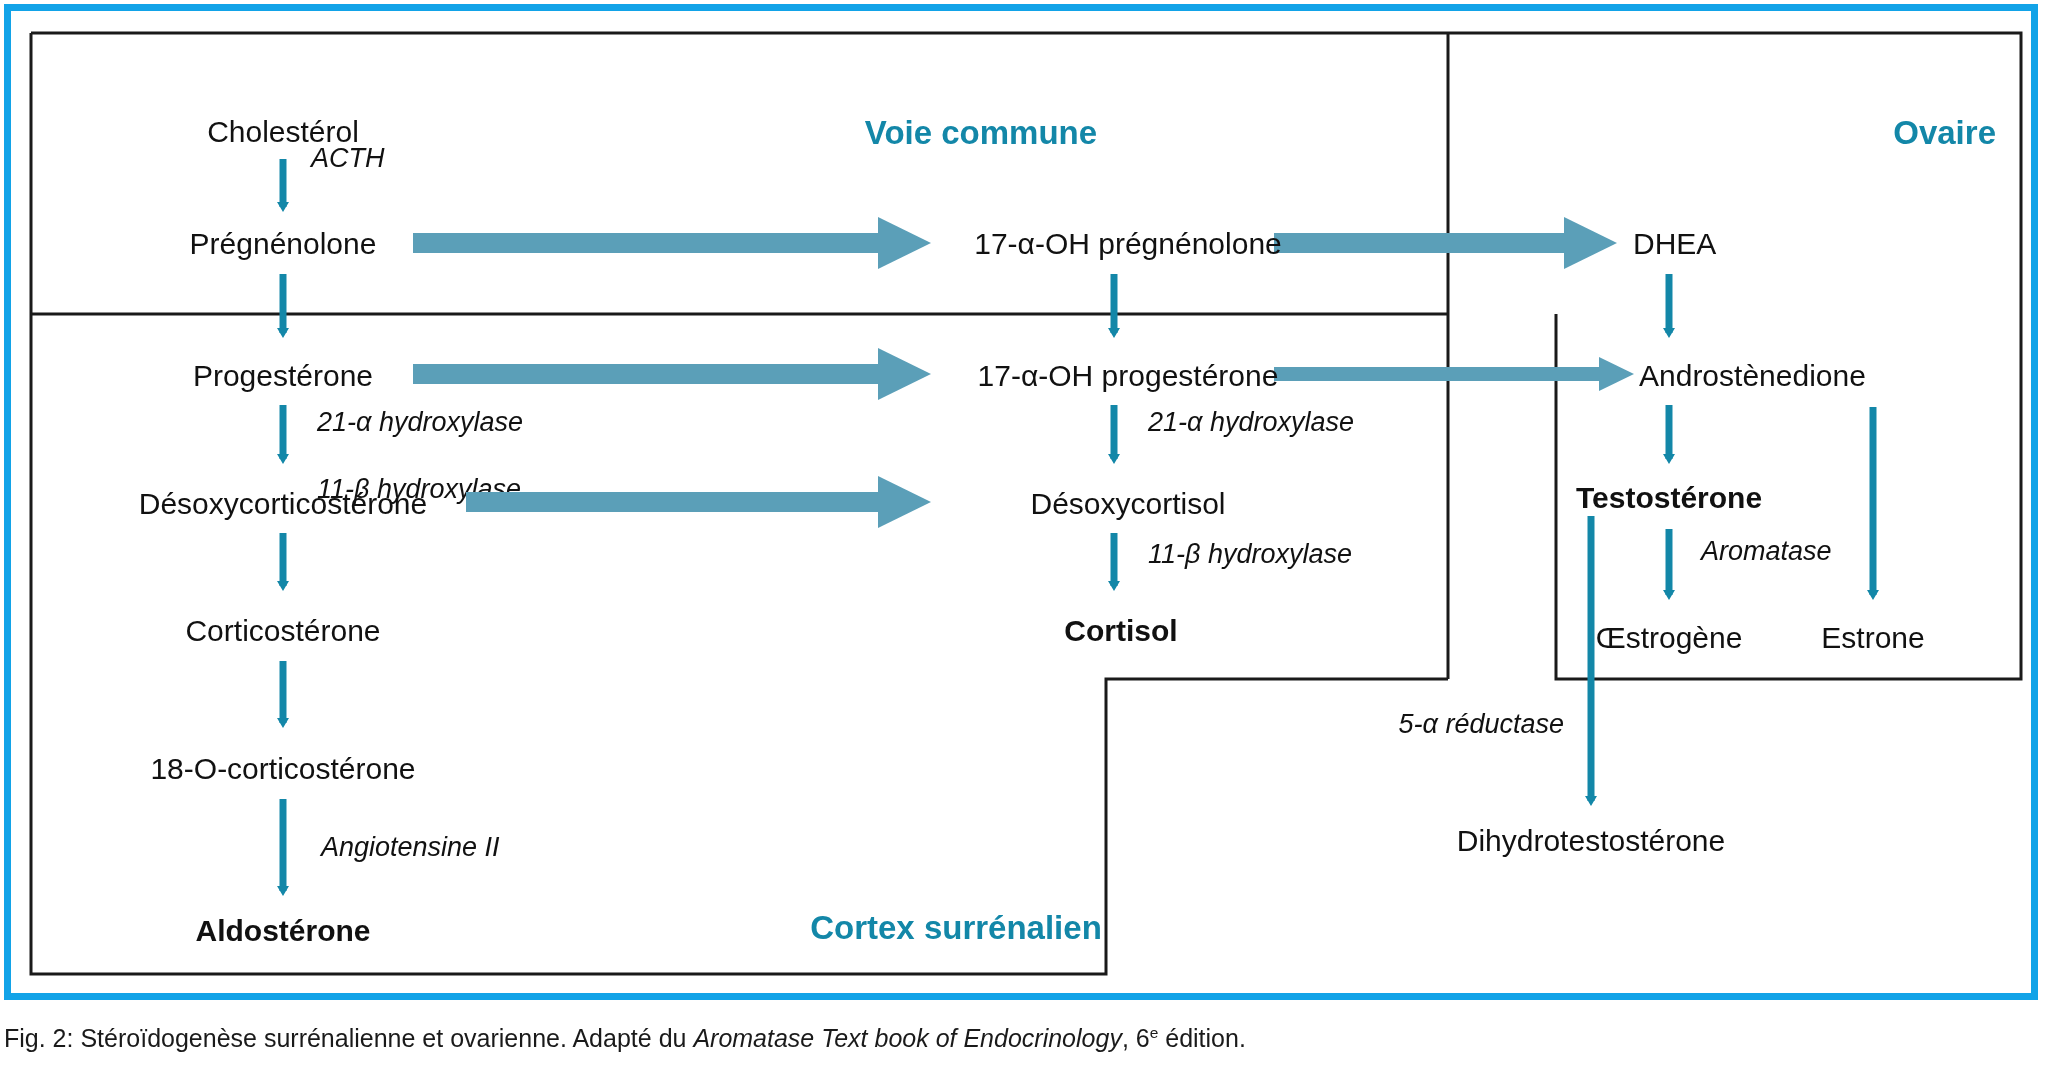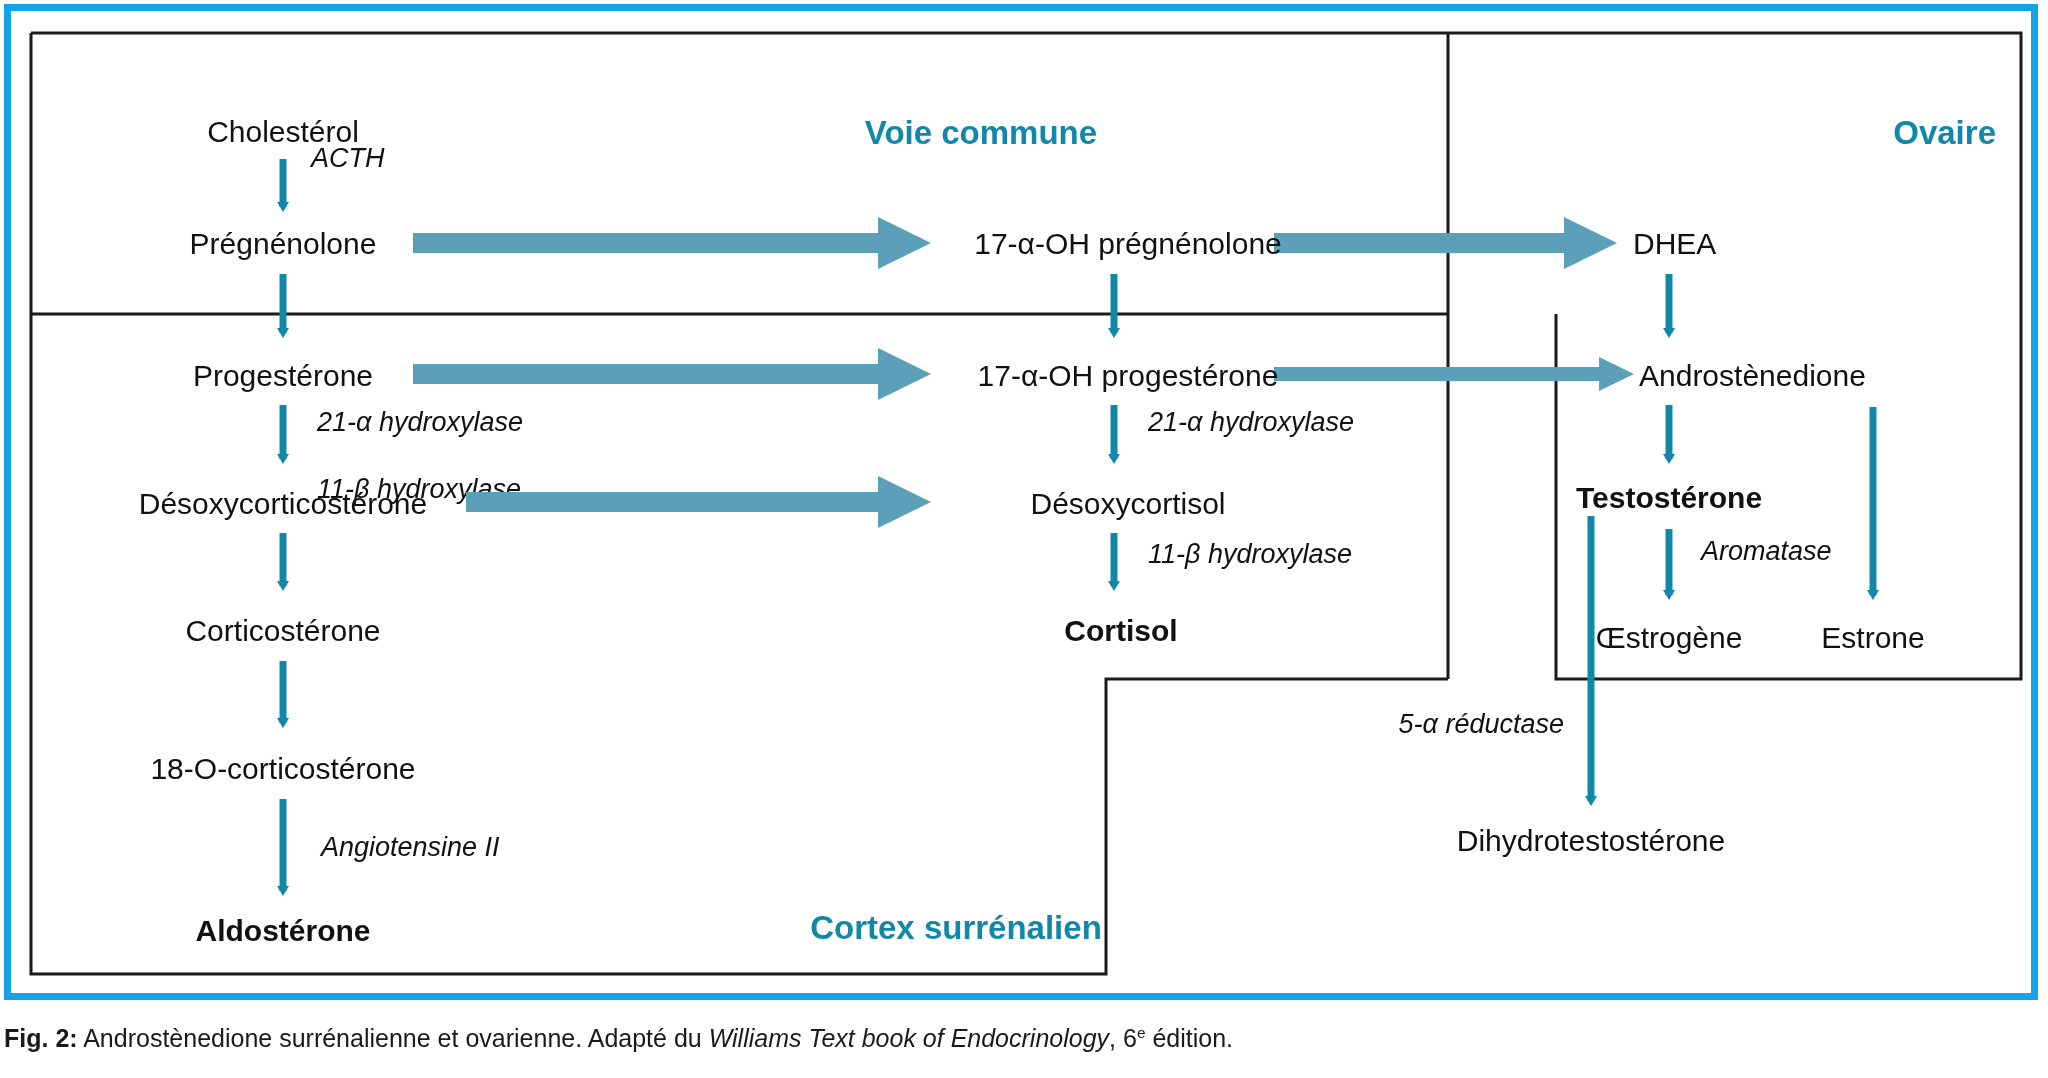--- a/index.html
+++ b/index.html
@@ -62,21 +62,21 @@
   #caption {
     position: absolute;
     left: 4px;
     top: 1024px;
     width: 2034px;
     font-family: "Liberation Sans", sans-serif;
     font-size: 25px;
     color: #1a1a1a;
     white-space: nowrap;
   }
-  #caption .fig-label { font-weight: bold; }
+  #caption .fig-label { font-weight: normal; }
   #caption .src-italic { font-style: italic; }
   #caption sup { font-size: 0.62em; vertical-align: super; }
 </style>
 </head>
 <body>
 
 <div id="page">
 
   <div id="outer-frame">
 
@@ -201,16 +201,16 @@
 
       <line x1="1580" y1="505" x2="1580" y2="790" stroke="#1387A8" stroke-width="7" marker-end="url(#ah-thin)"></line>
       <text class="t-enzyme" x="1553" y="722" text-anchor="end">5-α réductase</text>
 
       <text class="t-metab" x="1580" y="840" text-anchor="middle">Dihydrotestostérone</text>
 
     </svg>
   </div>
 
   <div id="caption">
-    <span class="fig-label">Fig. 2:</span><span> Androstènedione surrénalienne et ovarienne. Adapté du </span><span class="src-italic">Williams Text book of Endocrinology</span><span>, 6</span><sup>e</sup><span> édition.</span>
+    <span class="fig-label">Fig. 2:</span><span> Stéroïdogenèse surrénalienne et ovarienne. Adapté du </span><span class="src-italic">Aromatase Text book of Endocrinology</span><span>, 6</span><sup>e</sup><span> édition.</span>
   </div>
 
 </div>
 
 </body></html>

